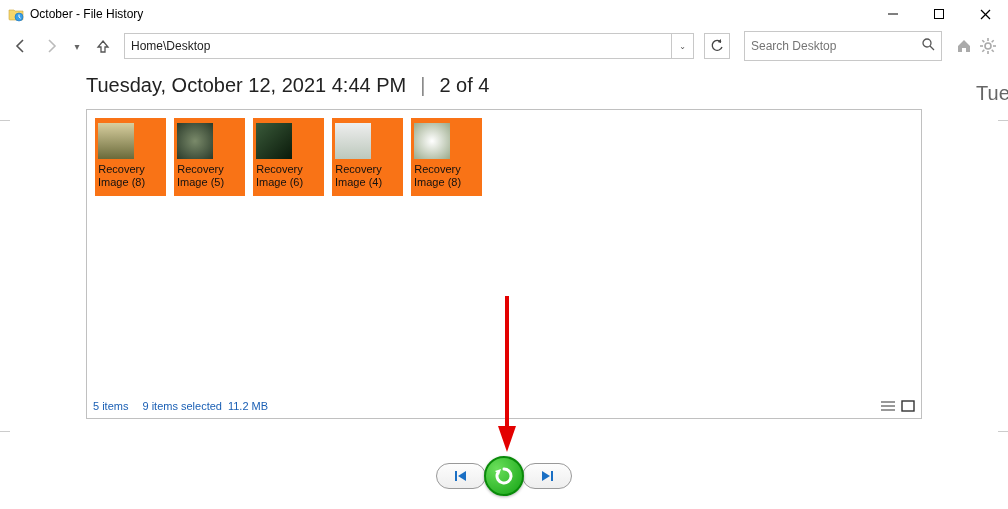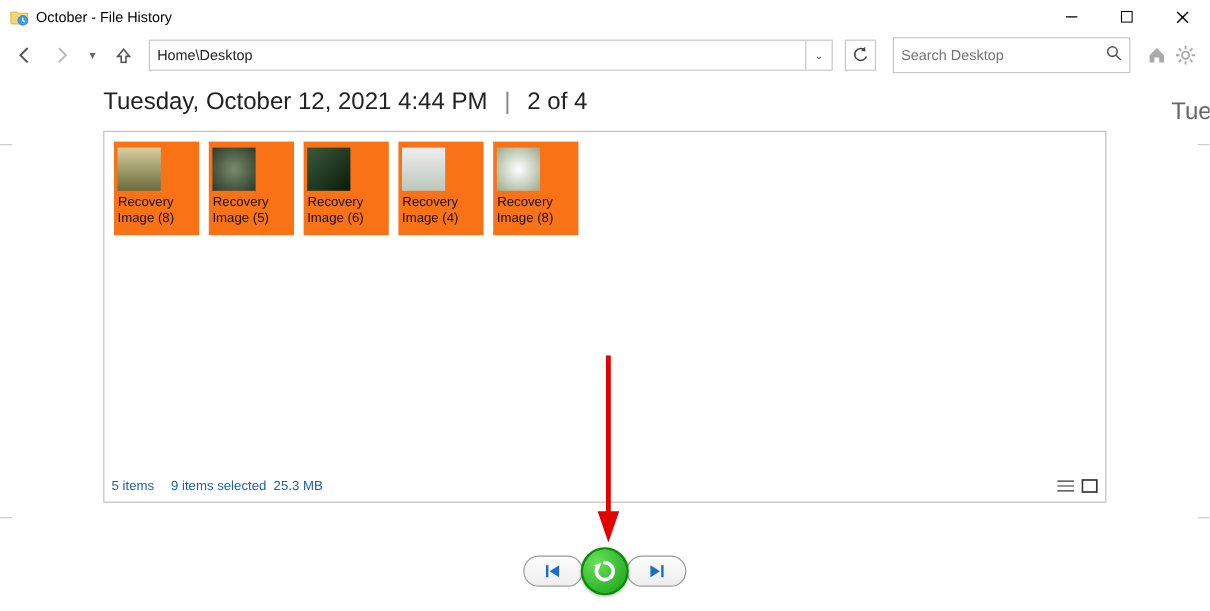--- a/index.html
+++ b/index.html
@@ -328,21 +328,21 @@
         </div>
         <div class="thumb">
           <div class="tbox t5"></div>
           <div class="tname"><span>Recovery</span><br><span>Image (8)</span></div>
         </div>
       </div>
 
       <div class="status-bar">
         <span>5 items</span>
         <span>9 items selected</span>
-        <span style="margin-left:-8px;">25.3 MB</span>
+        <span style="margin-left:-8px;">11.2 MB</span>
         <span class="spacer"></span>
         <span class="view-toggle">
           <span><svg width="14" height="12">
                 <line x1="0" y1="2" x2="14" y2="2" stroke="#333"></line>
                 <line x1="0" y1="6" x2="14" y2="6" stroke="#333"></line>
                 <line x1="0" y1="10" x2="14" y2="10" stroke="#333"></line>
               </svg></span>
           <span><svg width="14" height="12">
                 <rect x="1" y="1" width="12" height="10" fill="none" stroke="#333" stroke-width="1.4"></rect>
               </svg></span>

